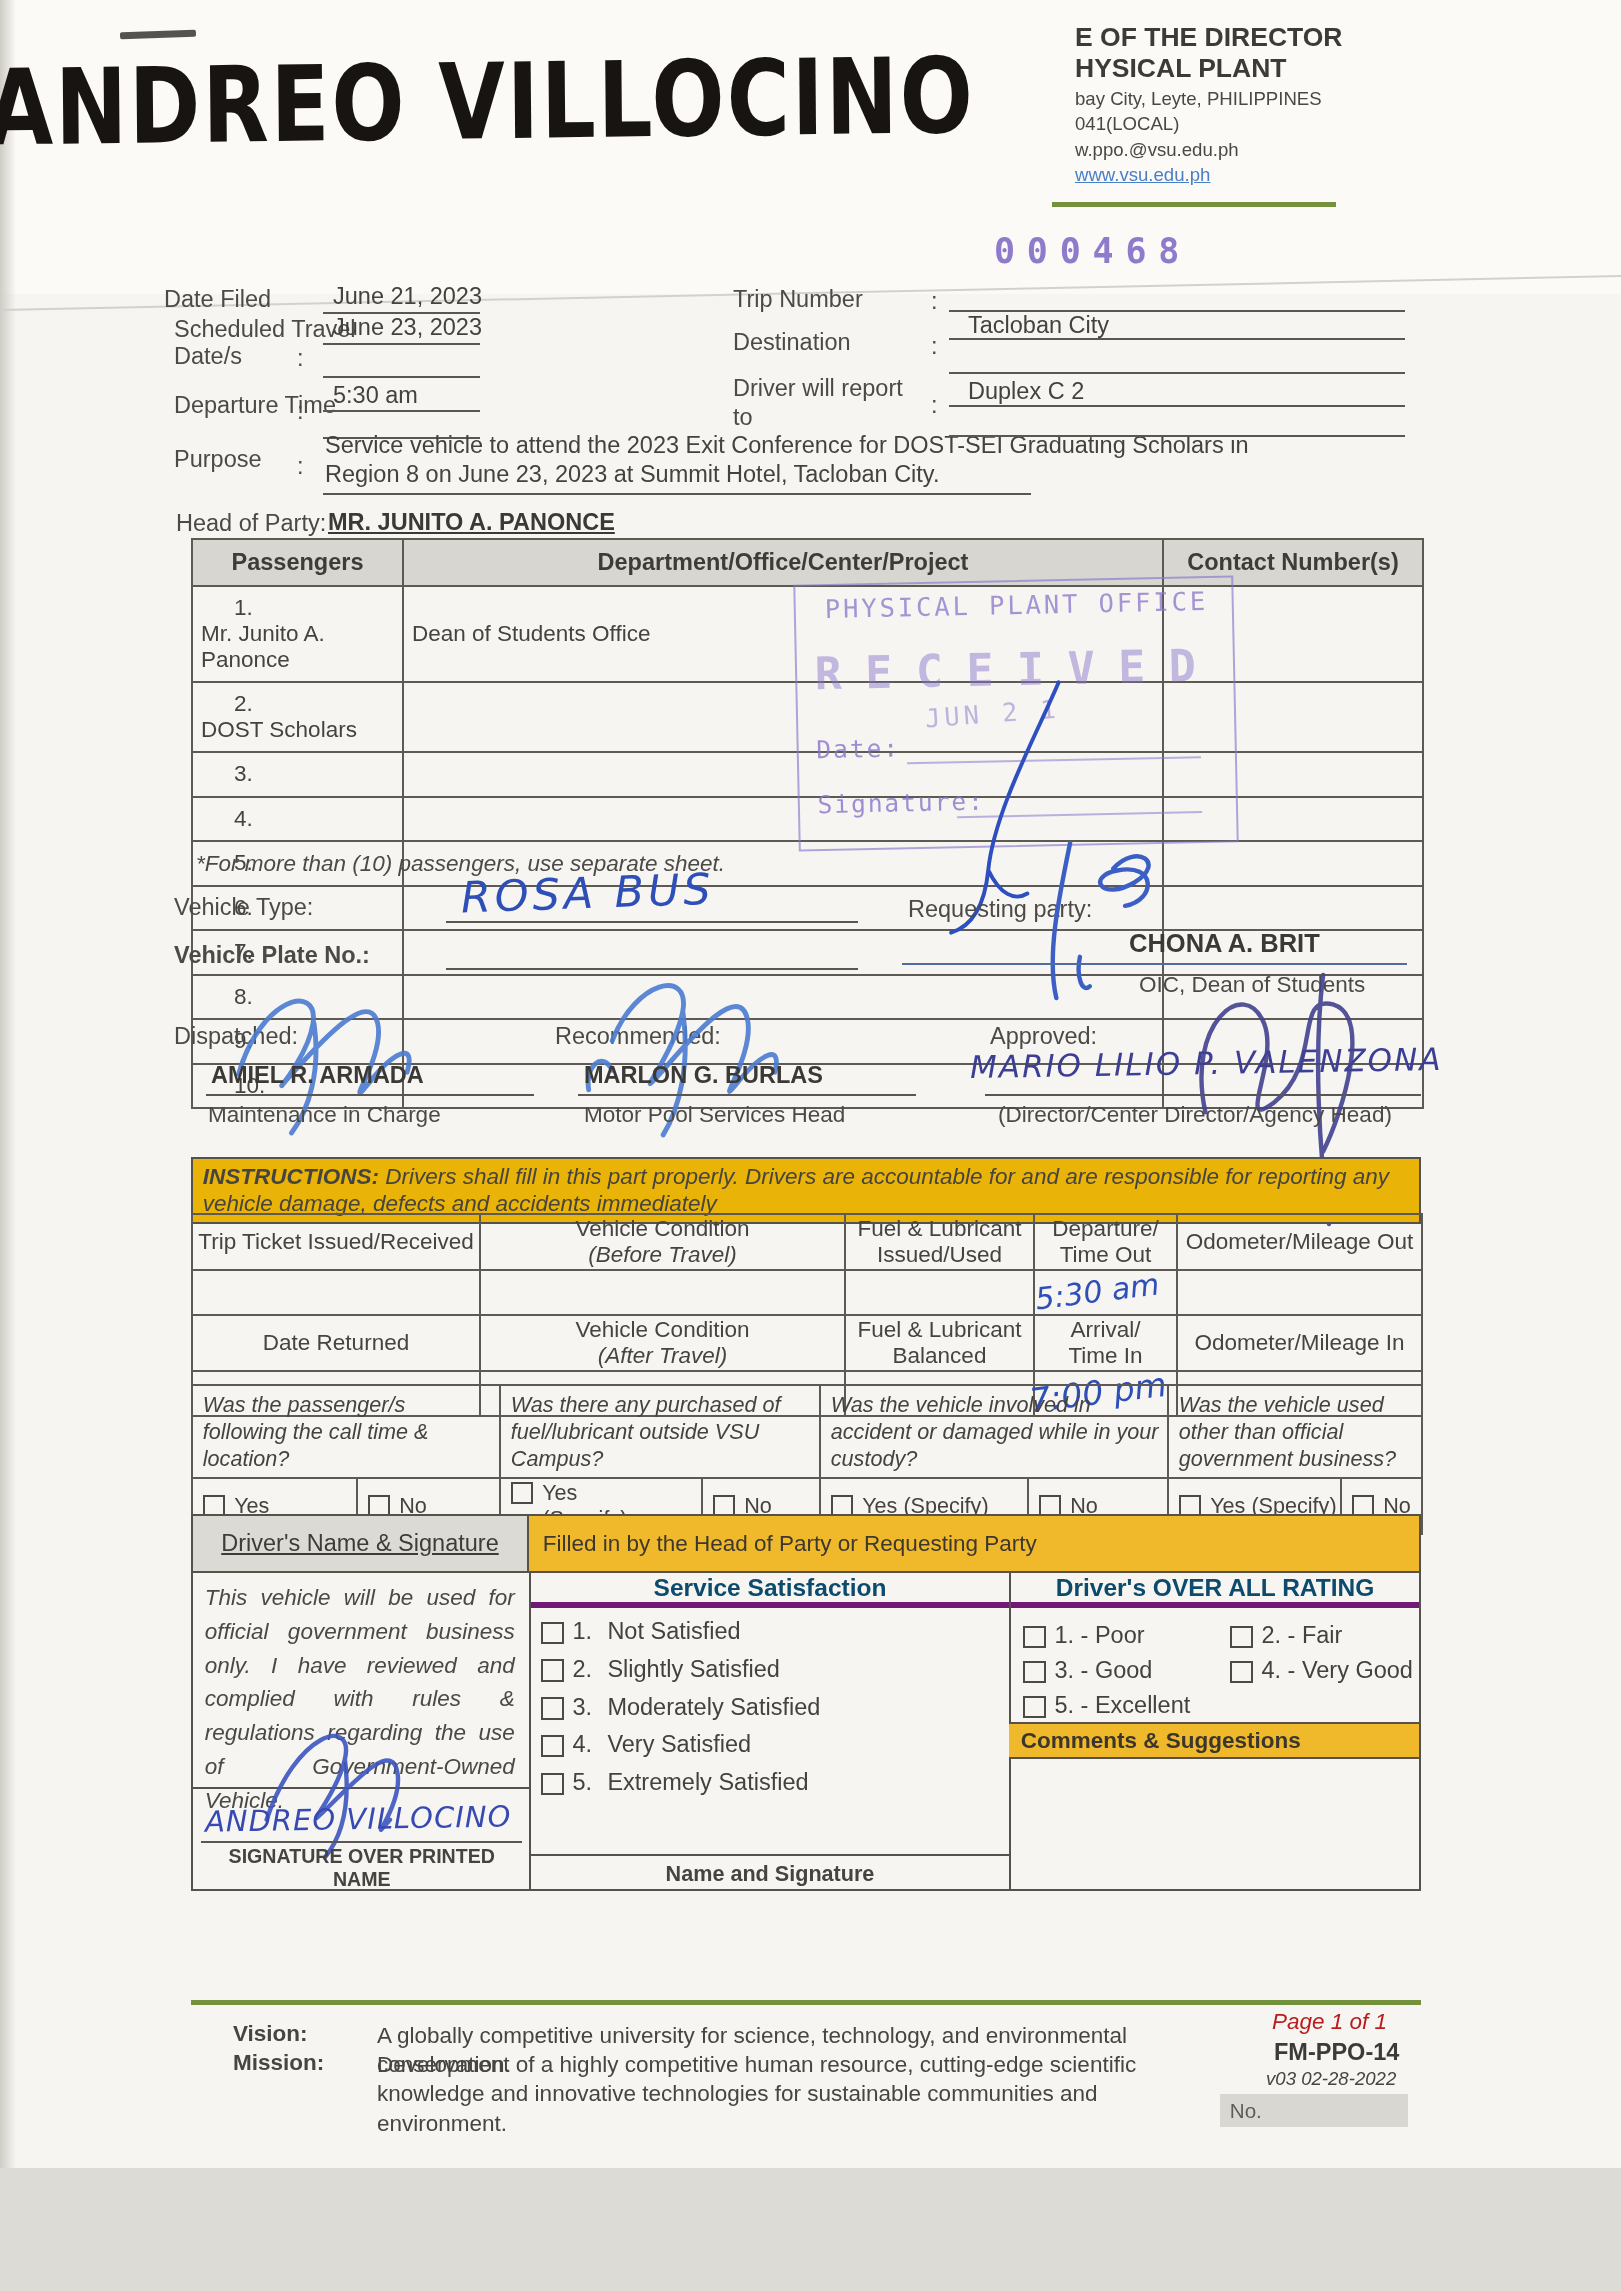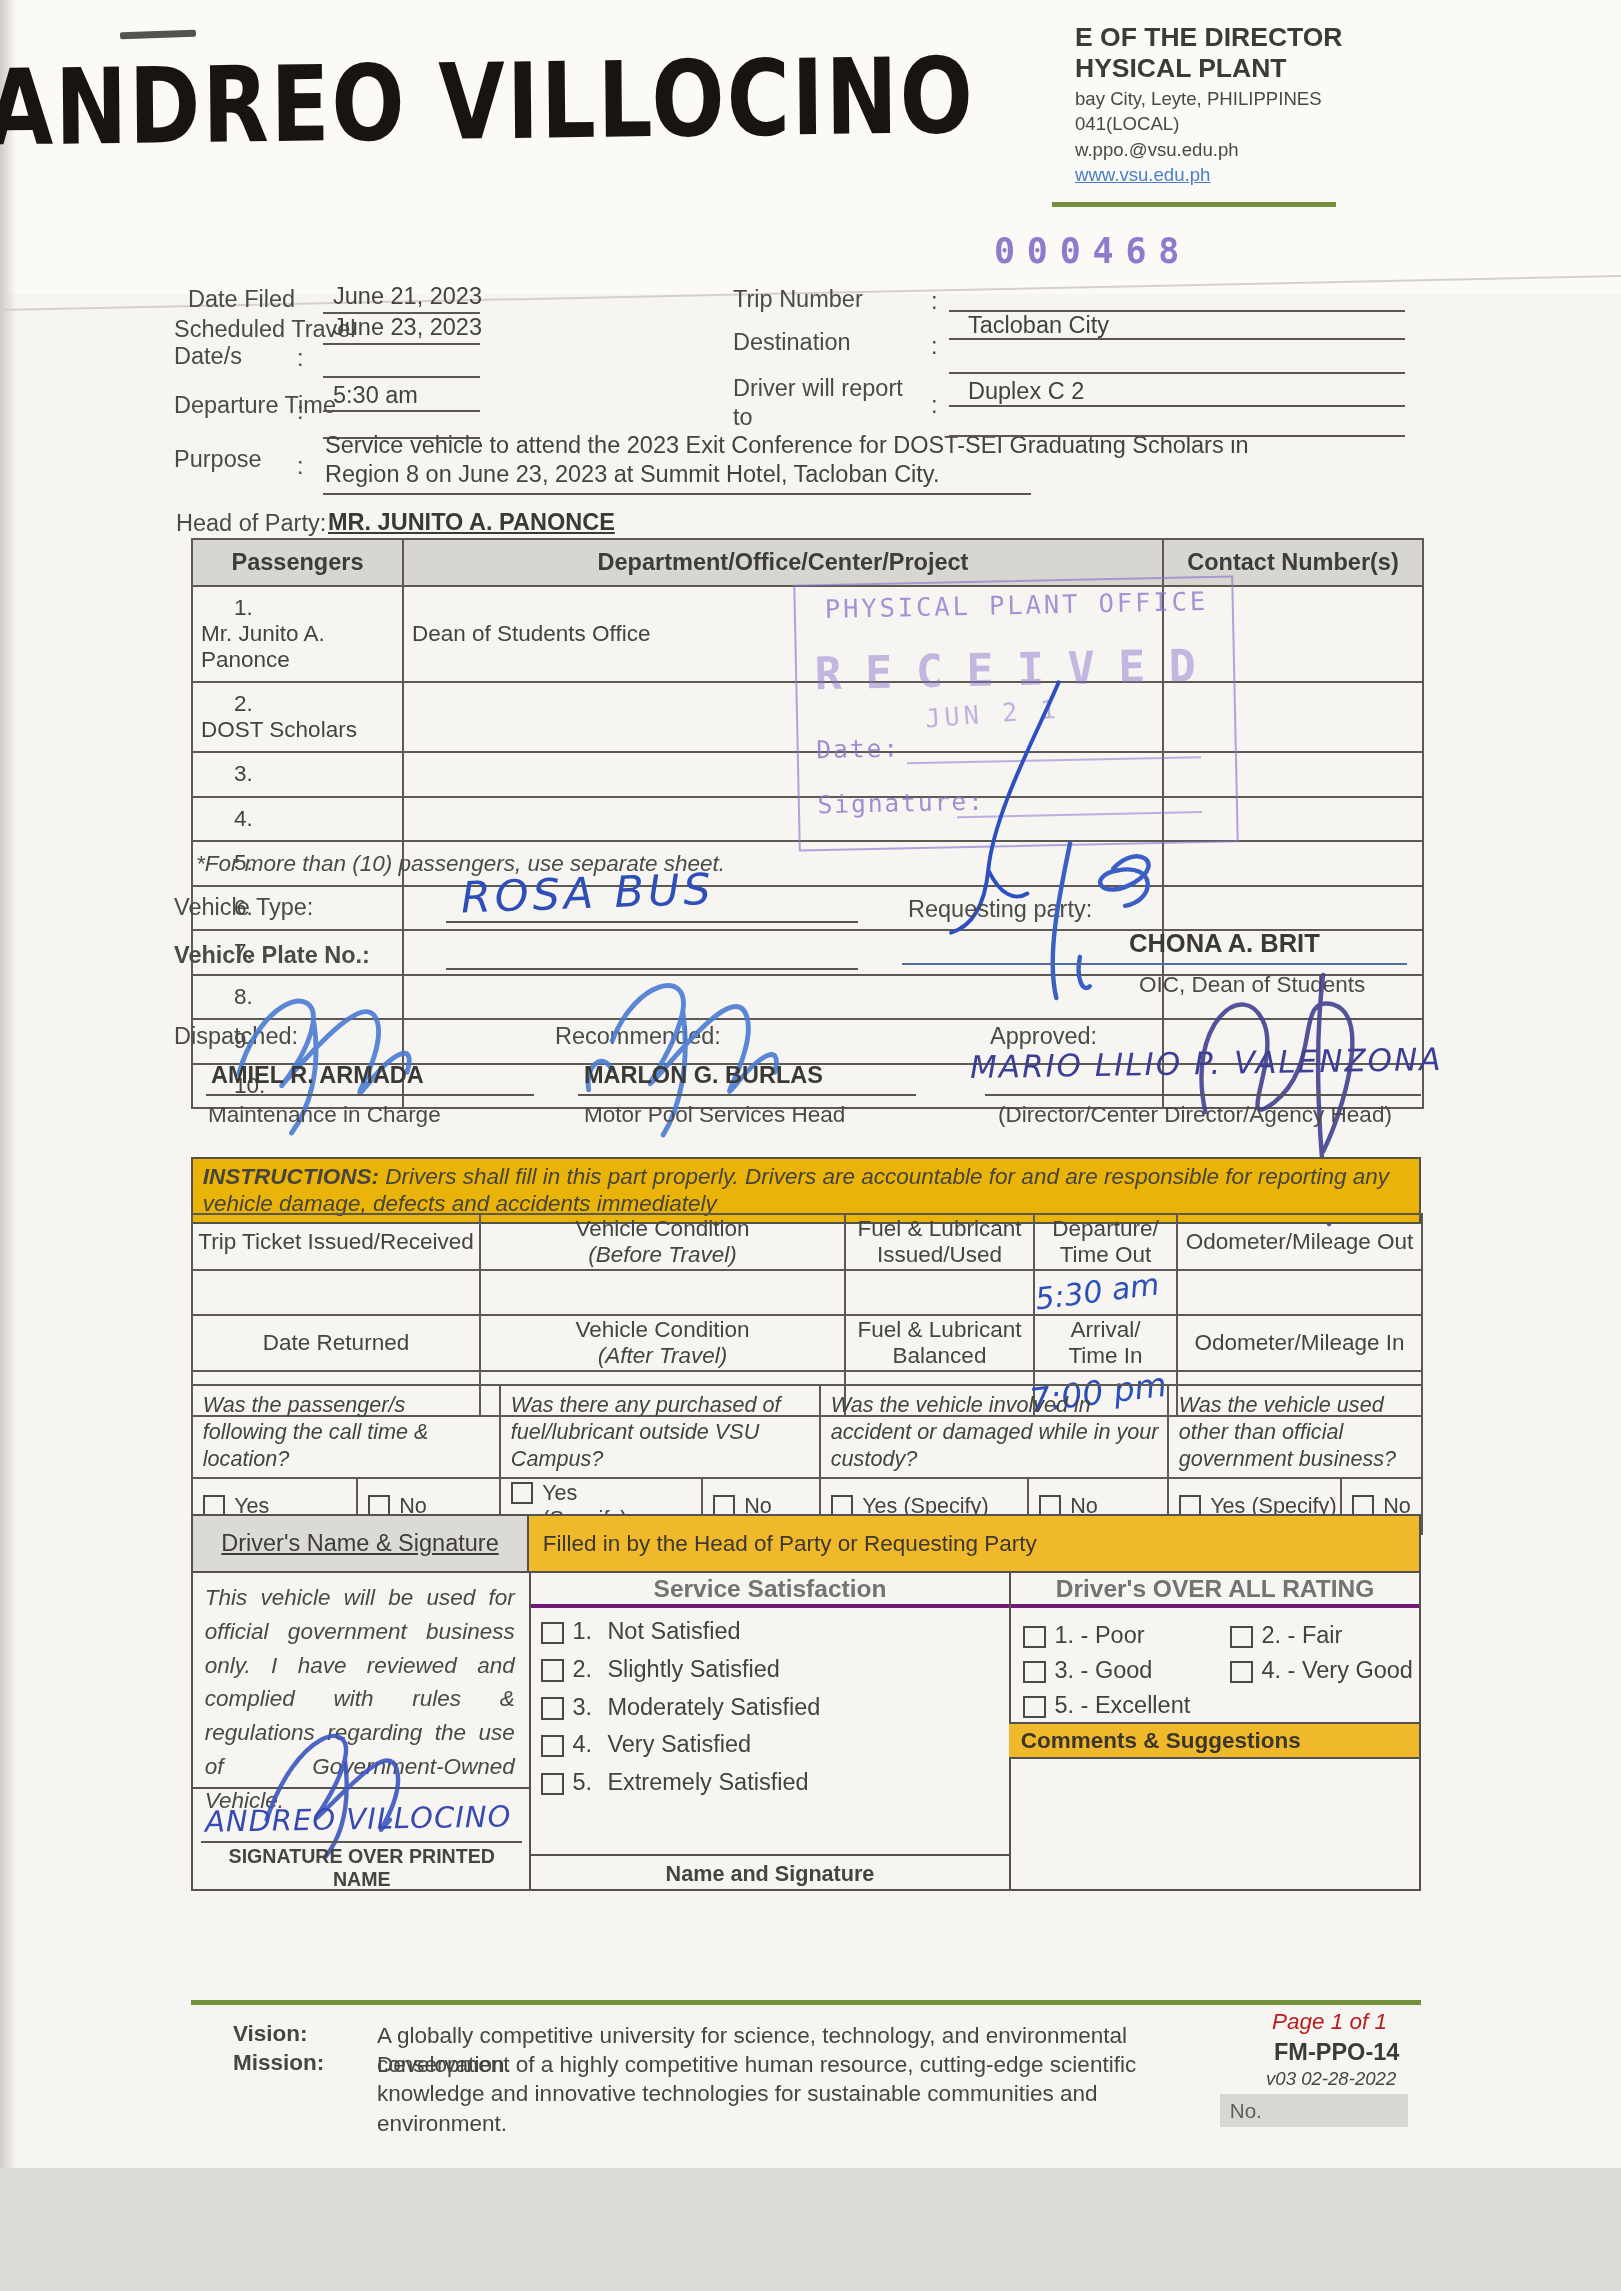--- a/index.html
+++ b/index.html
@@ -76,22 +76,22 @@
   
   .dwrap{position:absolute;left:191px;top:1514px;width:1230px;height:377px;
          box-sizing:border-box;border:2.9px solid #55524c;}
   .d-vline{position:absolute;top:0;bottom:0;width:0;border-left:2px solid #55524c;}
   .d-head{position:absolute;top:0;left:0;right:0;height:57px;display:flex;}
   .d-head-left{width:336px;box-sizing:border-box;background:#dcdad4;border-right:2px solid #55524c;
                border-bottom:2px solid #55524c;display:flex;align-items:center;justify-content:center;
                font-size:23.5px;color:#3e3c38;text-decoration:underline;}
   .d-head-right{flex:1;background:#F0B92B;border-bottom:2px solid #55524c;display:flex;
                 align-items:center;padding-left:13.7px;font-size:22.5px;color:#3c3830;}
-  .d-title{position:absolute;top:57px;height:35px;box-sizing:border-box;border-bottom:4px solid #701a75;
-           display:flex;align-items:center;justify-content:center;font-weight:bold;font-size:24.5px;color:#737373;}
+  .d-title{position:absolute;top:57px;height:35px;box-sizing:border-box;border-bottom:6px solid #701a75;
+           display:flex;align-items:center;justify-content:center;font-weight:bold;font-size:24.5px;color:#0c4a6e;}
   .d-decl{position:absolute;left:11.8px;top:65px;width:310px;font-size:22.5px;font-style:italic;
           text-align:justify;line-height:1.5;color:#4b4944;}
   .d-item{margin-bottom:10.8px;font-size:23.5px;color:#44423d;}
   .d-item .num{display:inline-block;width:35px;}
   .r-opt{position:absolute;font-size:23.5px;color:#44423d;}
   .comments{position:absolute;left:816px;right:0;top:206px;height:37px;background:#F0B92B;
             border-top:2px solid #55524c;border-bottom:2px solid #55524c;display:flex;
             align-items:center;padding-left:11.8px;font-weight:bold;font-size:22.5px;color:#3b362d;box-sizing:border-box;}
   .d-divider{position:absolute;height:0;border-bottom:2px solid #55524c;}
   .cap{position:absolute;font-weight:bold;color:#46443f;}
@@ -120,21 +120,21 @@
     <div class="b">HYSICAL PLANT</div>
     <div class="s">bay City, Leyte, PHILIPPINES</div>
     <div class="s">041(LOCAL)</div>
     <div class="s">w.ppo.@vsu.edu.ph</div>
     <div class="link">www.vsu.edu.ph</div>
   </div>
   <div class="green-rule" style="left:1052px;top:202px;width:284px;"></div>
 
   <div class="stamp-no">000468</div>
 
-  <span class="lbl" style="left:188px;top:286px;">Date Filed</span>
+  <span class="lbl" style="left:164px;top:286px;">Date Filed</span>
   <span class="val" style="left:333px;top:283px;">June 21, 2023</span>
   <div class="uline" style="left:323px;top:312px;width:157px;"></div>
 
   <span class="lbl" style="left:174px;top:316px;width:201px;">Scheduled Travel Date/s</span>
   <span class="colon" style="left:297px;top:345px;">:</span>
   <span class="val" style="left:333px;top:314px;">June 23, 2023</span>
   <div class="uline" style="left:323px;top:343px;width:157px;"></div>
   <div class="uline" style="left:323px;top:376px;width:157px;"></div>
 
   <span class="lbl" style="left:174px;top:392px;">Departure Time</span>

